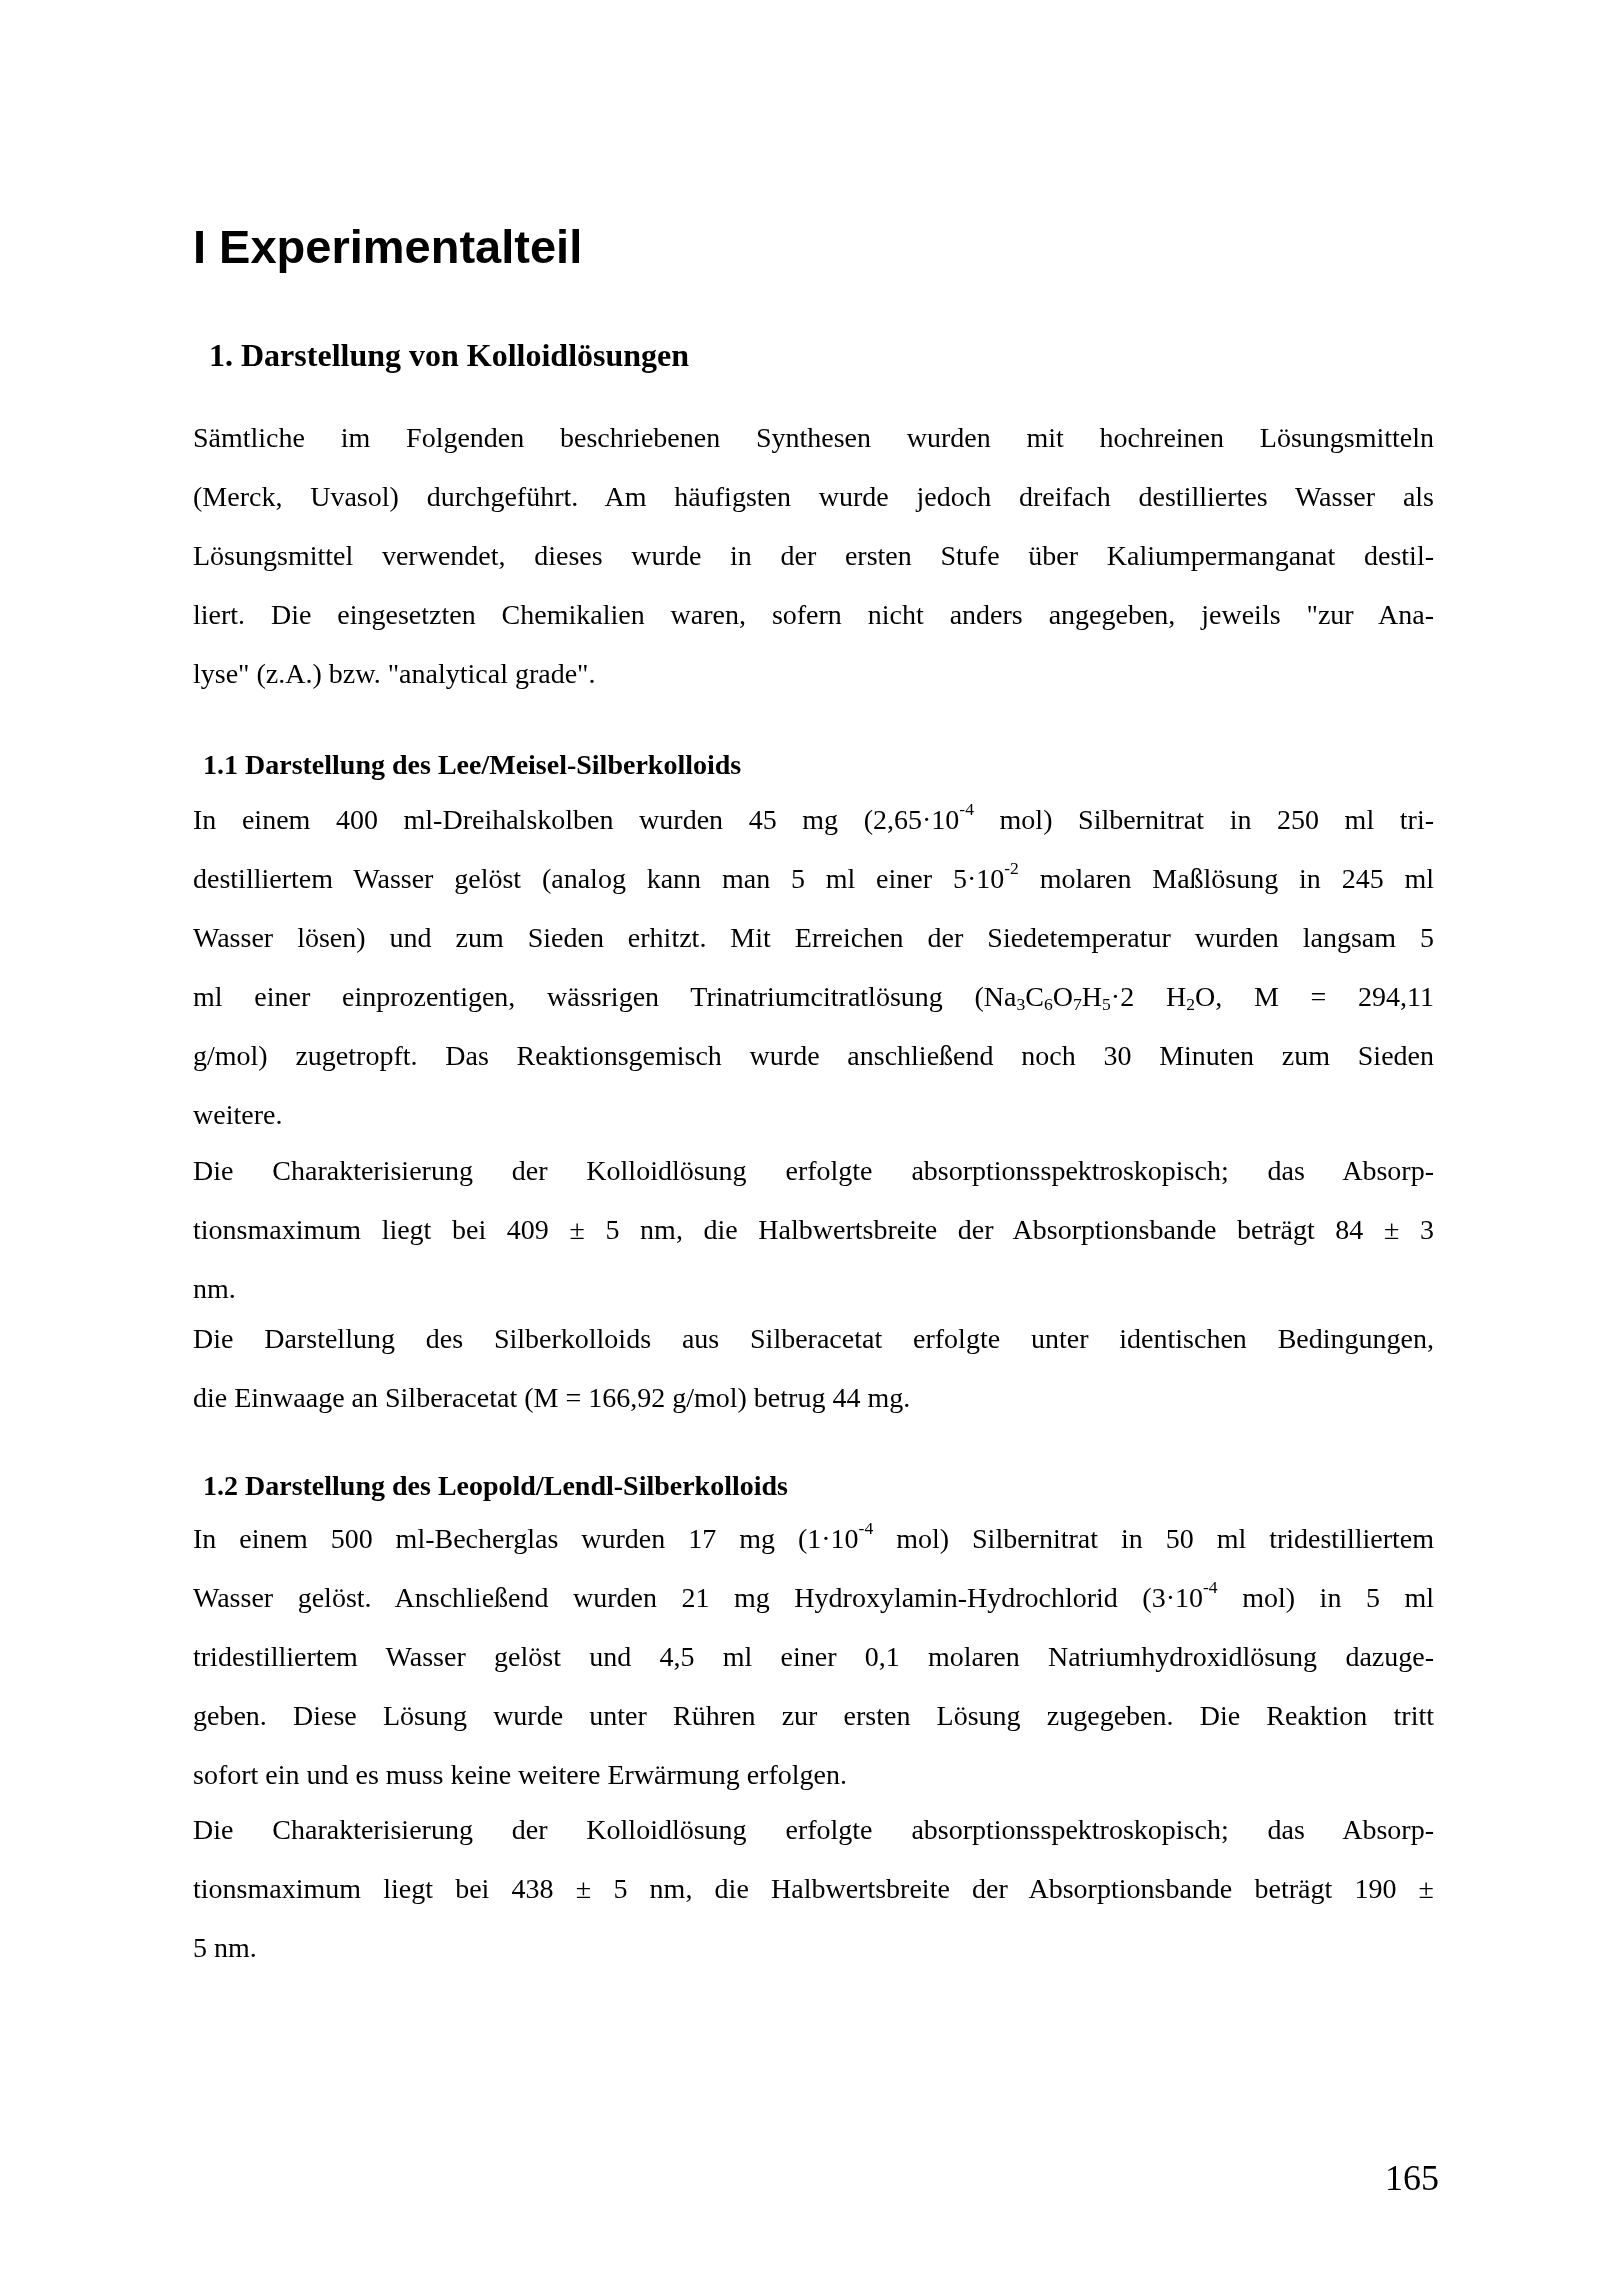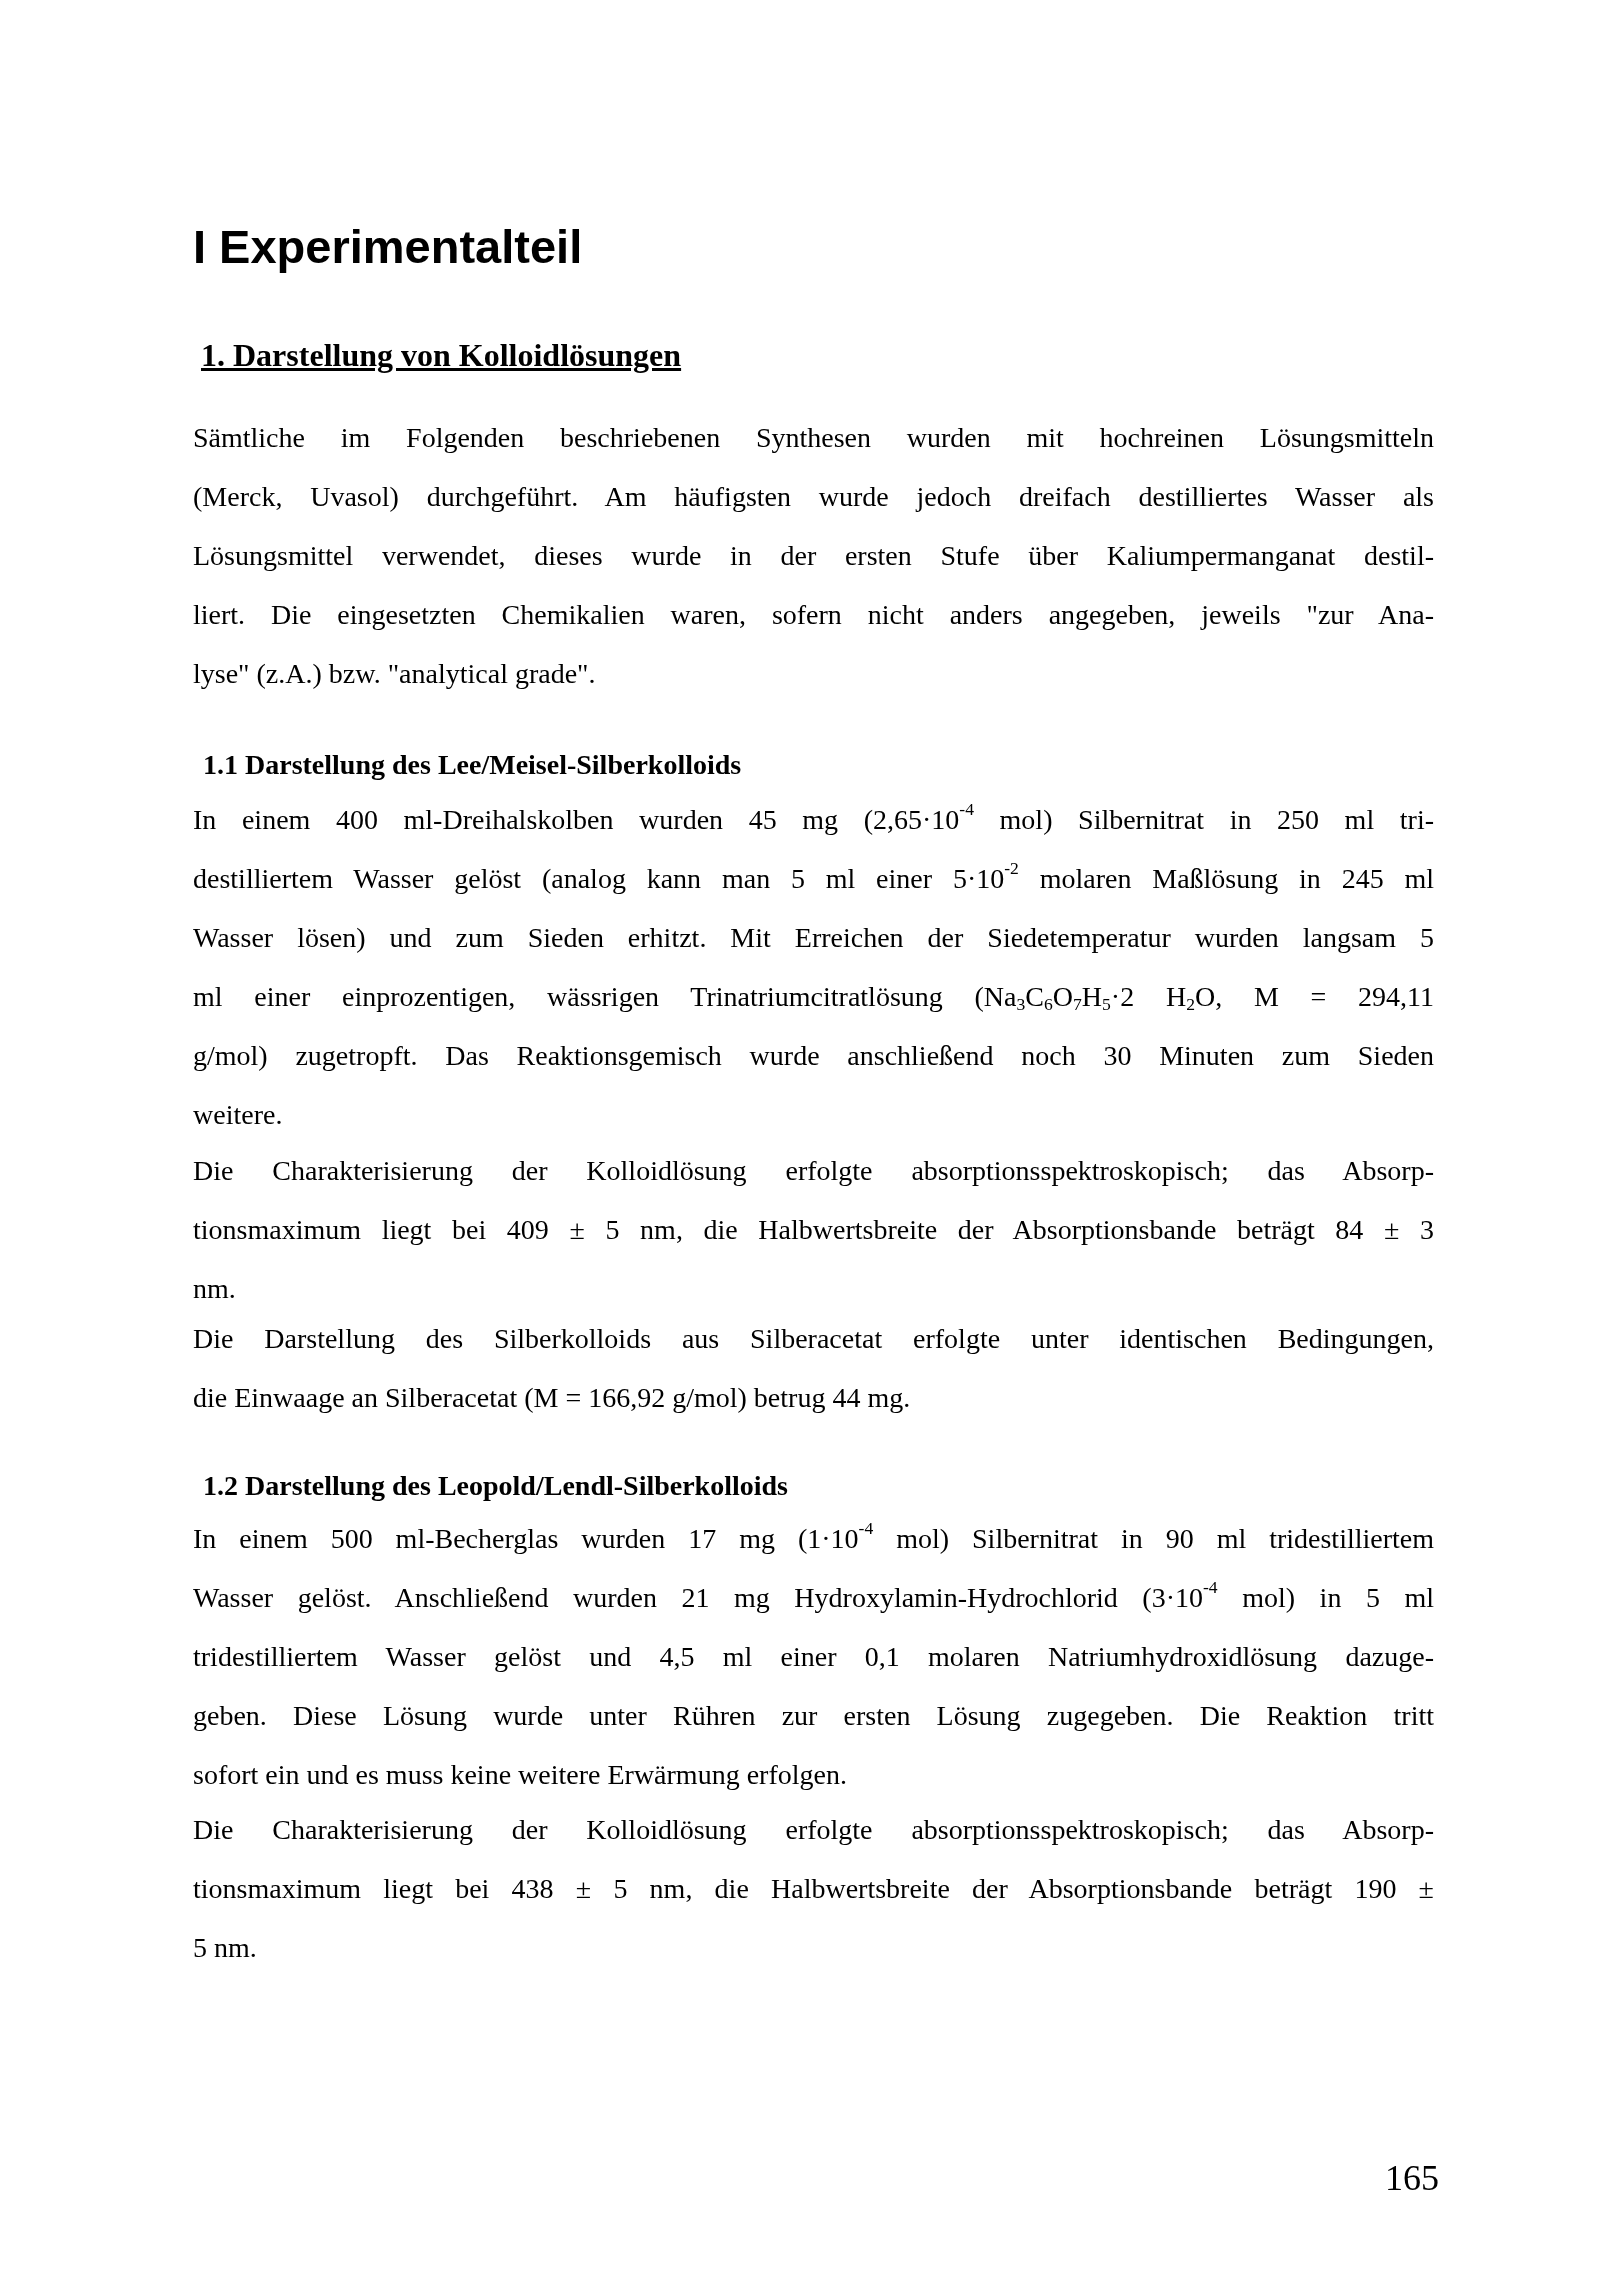--- a/index.html
+++ b/index.html
@@ -4,23 +4,23 @@
 <style>
   html, body { margin: 0; padding: 0; background: #ffffff; }
   body { width: 1620px; height: 2293px; position: relative; overflow: hidden; color: #000; }
   .page { position: absolute; left: 193px; top: 0; width: 1241px; }
   .chapter-title {
     position: absolute; left: 0; top: 223px;
     font-family: "Liberation Sans", sans-serif; font-weight: bold;
     font-size: 47px; line-height: 47px; margin: 0; white-space: nowrap;
   }
   .section-title {
-    position: absolute; left: 8px; top: 336px;
+    position: absolute; left: 16px; top: 336px;
     font-family: "Liberation Serif", serif; font-weight: bold;
-    font-size: 32px; line-height: 39px; margin: 0; white-space: nowrap; text-decoration: underline;
+    font-size: 32px; line-height: 39px; margin: 0; white-space: nowrap;
   }
   .subsection-title {
     position: absolute; left: 0;
     font-family: "Liberation Serif", serif; font-weight: bold;
     font-size: 28px; line-height: 35px; margin: 10px; white-space: nowrap;
   }
   .para {
     position: absolute; left: 0; width: 1241px;
     font-family: Liberation Serif, serif; font-size: 28px;
     line-height: 59px; margin: 0;
@@ -72,21 +72,21 @@
   </p>
 
   <p class="para" style="top:1309px;">
     <span class="line">Die Darstellung des Silberkolloids aus Silberacetat erfolgte unter identischen Bedingungen,</span>
     <span class="line last">die Einwaage an Silberacetat (M = 166,92 g/mol) betrug 44 mg.</span>
   </p>
 
   <h3 class="subsection-title" style="top:1458px;">1.2 Darstellung des Leopold/Lendl-Silberkolloids</h3>
 
   <p class="para" style="top:1509px;">
-    <span class="line"><span>In einem 500 ml-Becherglas wurden 17 mg (1·10</span><sup>-4</sup><span> mol) Silbernitrat in 90 ml tridestilliertem</span></span>
+    <span class="line"><span>In einem 500 ml-Becherglas wurden 17 mg (1·10</span><sup>-4</sup><span> mol) Silbernitrat in 50 ml tridestilliertem</span></span>
     <span class="line"><span>Wasser gelöst. Anschließend wurden 21 mg Hydroxylamin-Hydrochlorid (3·10</span><sup>-4</sup><span> mol) in 5 ml</span></span>
     <span class="line">tridestilliertem Wasser gelöst und 4,5 ml einer 0,1 molaren Natriumhydroxidlösung dazuge-</span>
     <span class="line">geben. Diese Lösung wurde unter Rühren zur ersten Lösung zugegeben. Die Reaktion tritt</span>
     <span class="line last">sofort ein und es muss keine weitere Erwärmung erfolgen.</span>
   </p>
 
   <p class="para" style="top:1800px;">
     <span class="line">Die Charakterisierung der Kolloidlösung erfolgte absorptionsspektroskopisch; das Absorp-</span>
     <span class="line">tionsmaximum liegt bei 438 ± 5 nm, die Halbwertsbreite der Absorptionsbande beträgt 190 ±</span>
     <span class="line last">5 nm.</span>

